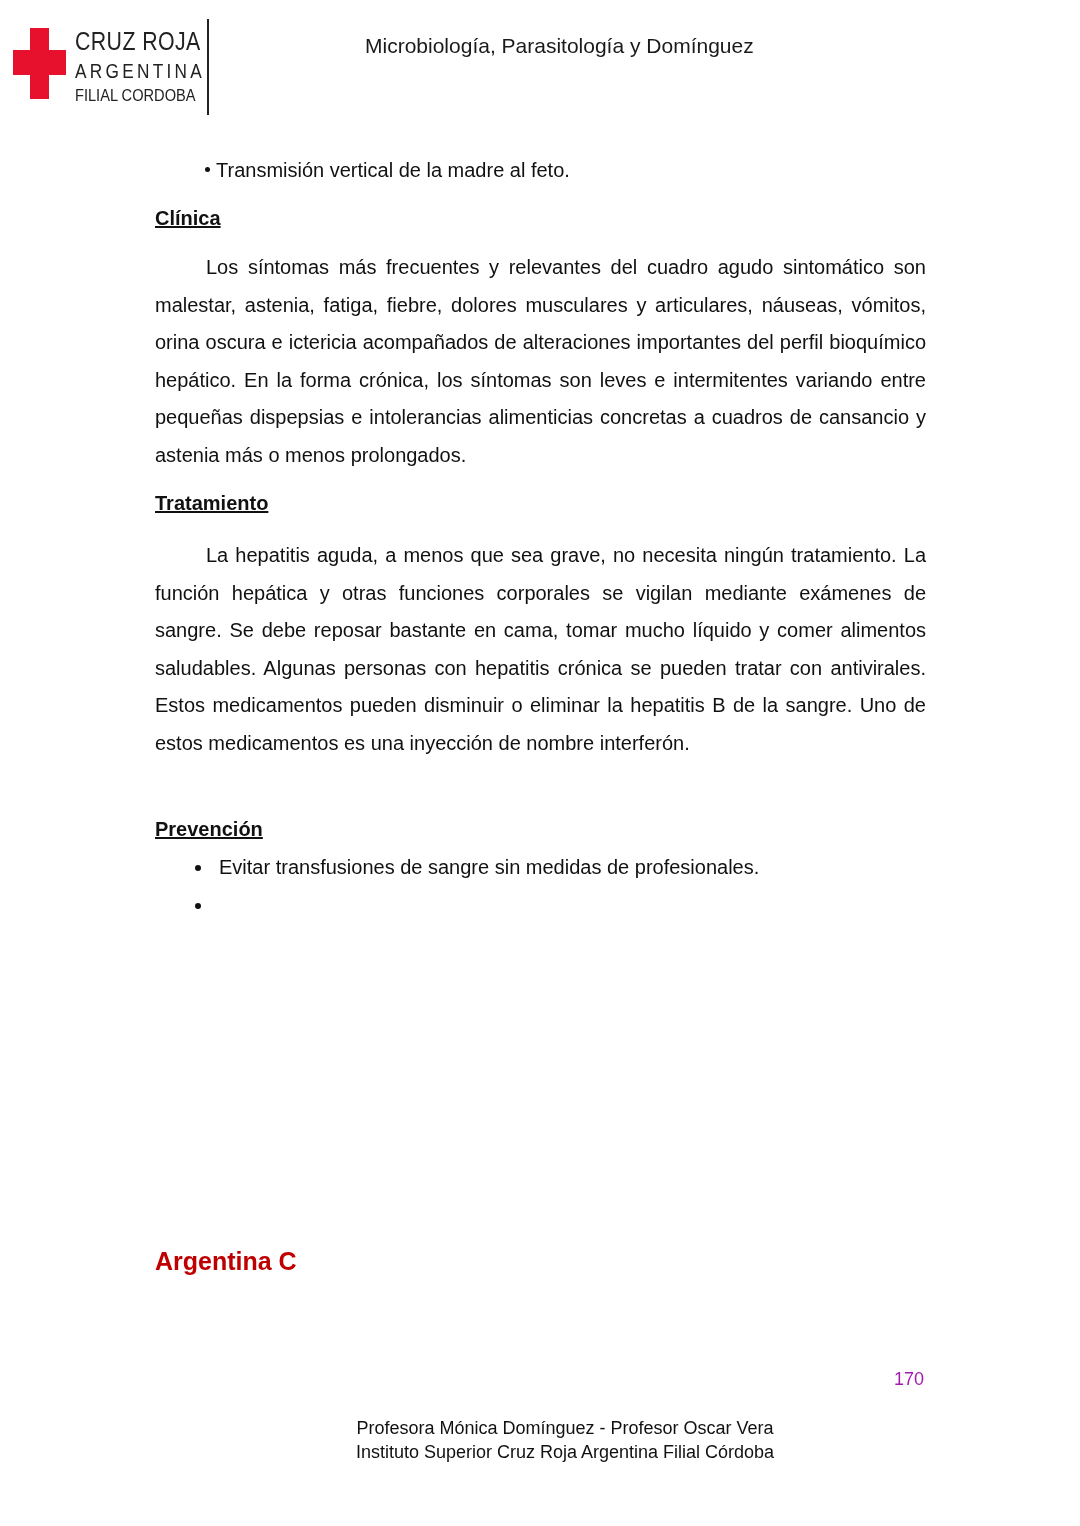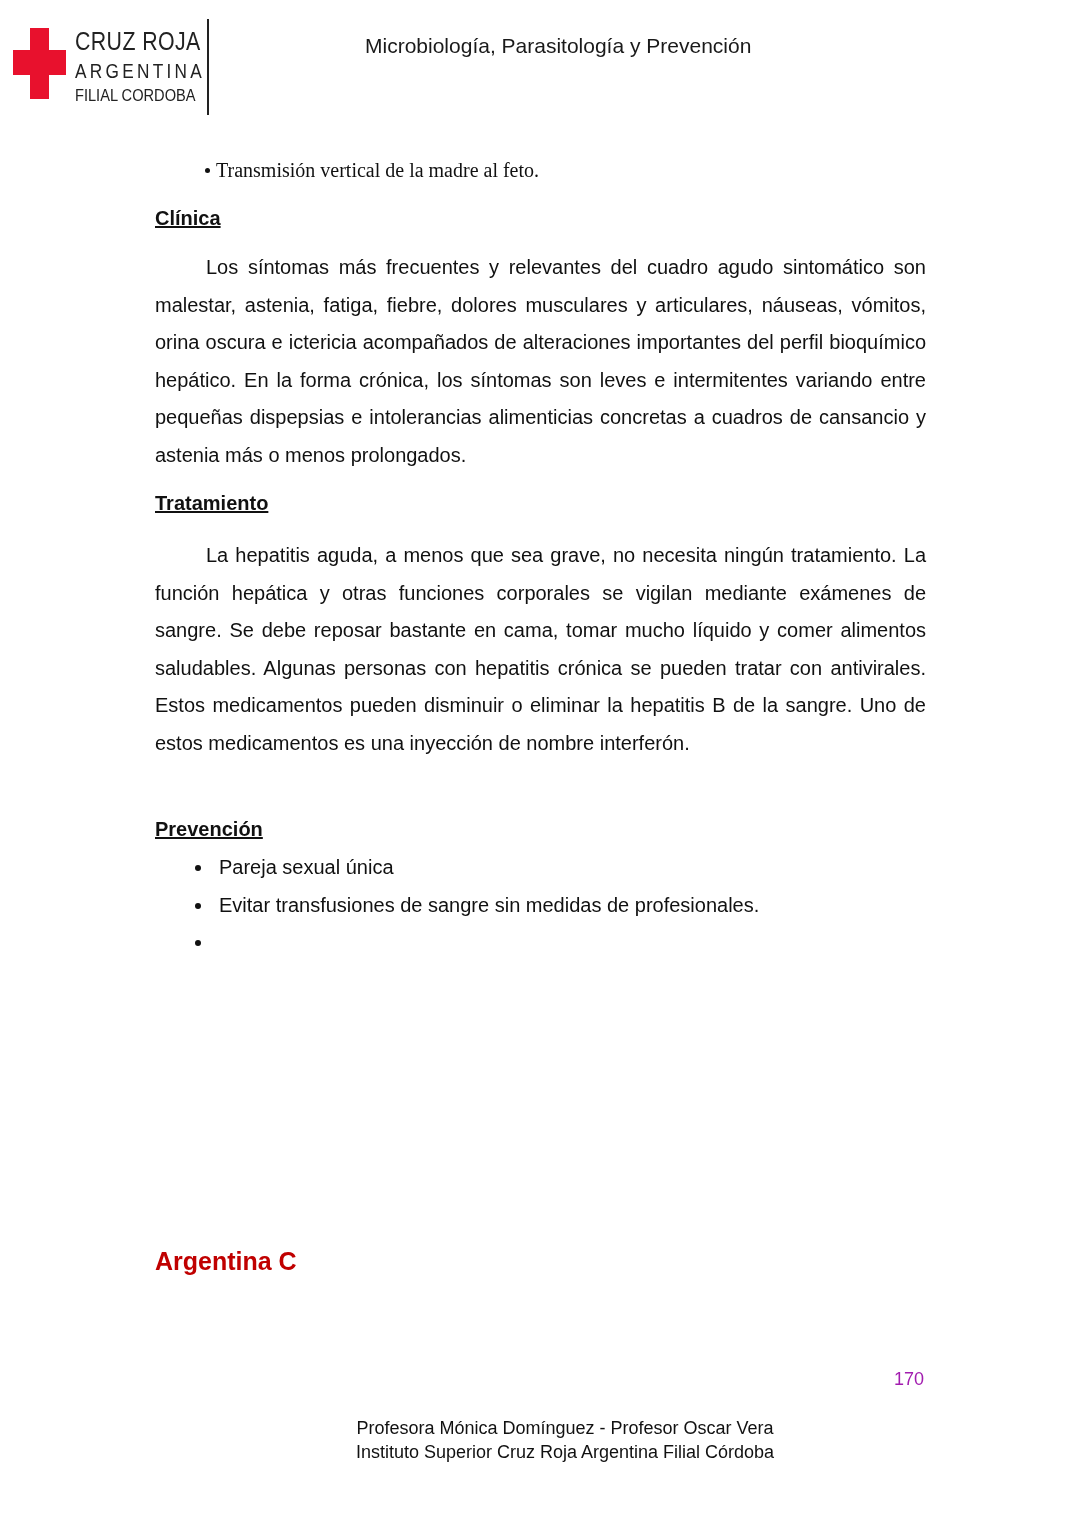--- a/index.html
+++ b/index.html
@@ -105,21 +105,20 @@
       left: 155px;
       top: 0;
       width: 771px;
     }
     .p-line-bullet-top {
       position: absolute;
       left: 50px;
       top: 159px;
       font-size: 20px;
       white-space: nowrap;
-      font-family: Liberation Serif, serif;
     }
     .p-line-bullet-top .dot {
       display: inline-block;
       width: 5px;
       height: 5px;
       border-radius: 50%;
       background: #111;
       vertical-align: middle;
       margin-right: 6px;
       position: relative;
@@ -208,40 +207,36 @@
     <div class="v"></div>
     <div class="h"></div>
   </div>
   <div class="logo-text">
     <div class="logo-line1">CRUZ ROJA</div>
     <div class="logo-line2">ARGENTINA</div>
     <div class="logo-line3">FILIAL CORDOBA</div>
   </div>
 </div>
 <div class="logo-divider"></div>
-<div class="header-title">Microbiología, Parasitología y Prevención</div>
+<div class="header-title">Microbiología, Parasitología y Domínguez</div>
 
 <div class="content">
 
   <div class="p-line-bullet-top">
     <span class="dot"></span><span>Transmisión vertical de la madre al feto.</span>
   </div>
 
   <div class="section-heading" style="top:207px;">Clínica</div>
   <p class="para" style="top:249px;">Los síntomas más frecuentes y relevantes del cuadro agudo sintomático son malestar, astenia, fatiga, fiebre, dolores musculares y articulares, náuseas, vómitos, orina oscura e ictericia acompañados de alteraciones importantes del perfil bioquímico hepático. En la forma crónica, los síntomas son leves e intermitentes variando entre pequeñas dispepsias e intolerancias alimenticias concretas a cuadros de cansancio y astenia más o menos prolongados.</p>
 
   <div class="section-heading" style="top:492px;">Tratamiento</div>
   <p class="para" style="top:537px;">La hepatitis aguda, a menos que sea grave, no necesita ningún tratamiento. La función hepática y otras funciones corporales se vigilan mediante exámenes de sangre. Se debe reposar bastante en cama, tomar mucho líquido y comer alimentos saludables. Algunas personas con hepatitis crónica se pueden tratar con antivirales. Estos medicamentos pueden disminuir o eliminar la hepatitis B de la sangre. Uno de estos medicamentos es una inyección de nombre interferón.</p>
 
   <div class="section-heading" style="top:818px;">Prevención</div>
   <ul class="prev-list">
-    <li>
-        <span class="dot"></span>
-        <span class="txt">Pareja sexual única</span>
-      </li>
     <li>
         <span class="dot"></span>
         <span class="txt">Evitar transfusiones de sangre sin medidas de profesionales.</span>
       </li>
     <li>
         <span class="dot"></span>
       </li>
   </ul>
 
   <div class="red-heading">Argentina C</div>

